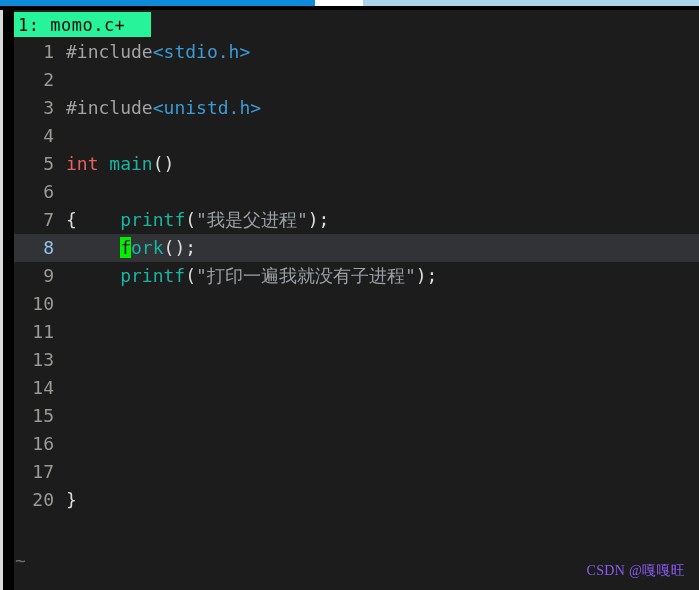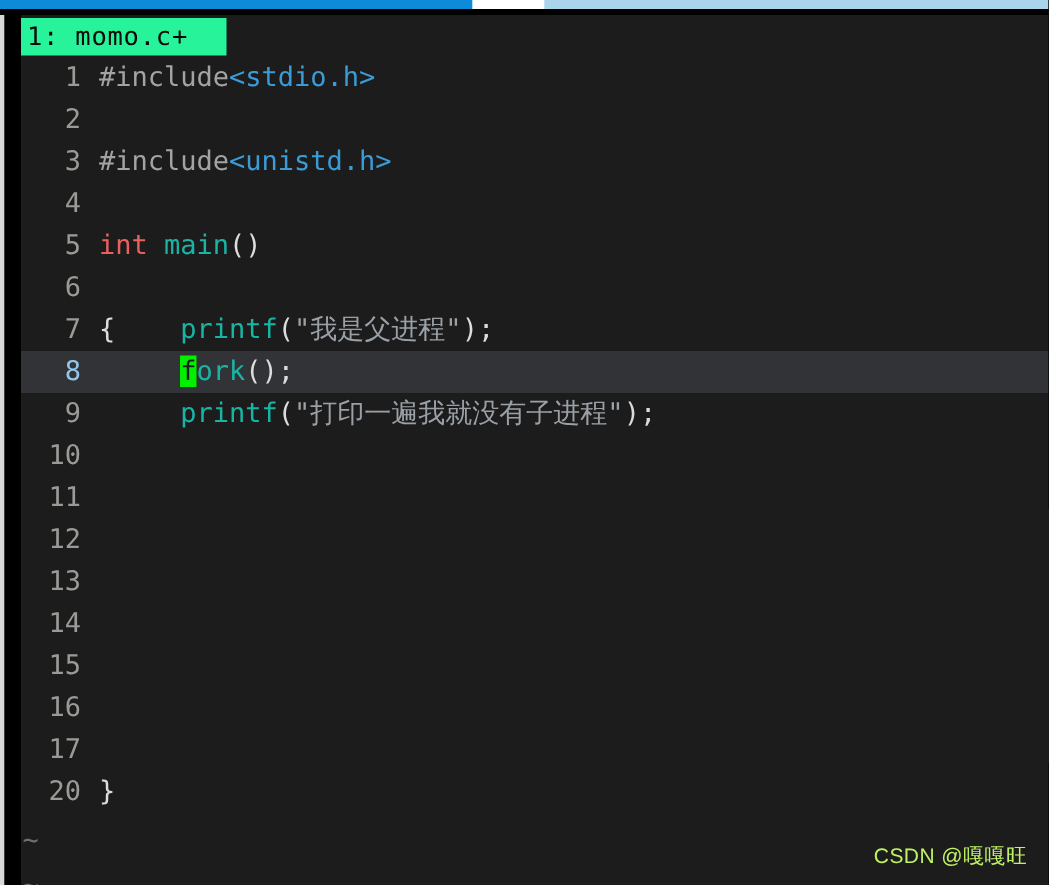--- a/index.html
+++ b/index.html
@@ -174,23 +174,23 @@
     font-family: "DejaVu Sans Mono", "Liberation Mono", monospace;
   }
   .tilde.one { top: 0px; }
   .tilde.two { top: 30px; }
 
   
   .watermark {
     position: absolute;
     right: 14px;
     top: 562px;
-    color: #bef264;
+    color: #8b5cf6;
     font-size: 14px;
-    font-family: Liberation Sans, sans-serif;
+    font-family: Liberation Serif, serif;
     letter-spacing: 0.3px;
     white-space: pre;
   }
 </style>
 </head>
 <body>
 
 <div id="app">
 
   <div class="topbar">
@@ -215,21 +215,20 @@
       <div class="code-line"><span class="ln">2</span></div>
       <div class="code-line"><span class="ln">3</span><span class="code"><span class="t-pp">#include</span><span class="t-hdr">&lt;unistd.h&gt;</span></span></div>
       <div class="code-line"><span class="ln">4</span><span class="code"></span></div>
       <div class="code-line"><span class="ln">5</span><span class="code"><span class="t-type">int</span><span class="t-plain"> </span><span class="t-fn">main</span><span class="t-plain">()</span></span></div>
       <div class="code-line"><span class="ln">6</span><span class="code"></span></div>
       <div class="code-line"><span class="ln">7</span><span class="code"><span class="t-plain">{</span><span class="t-plain">    </span><span class="t-fn">printf</span><span class="t-plain">(</span><span class="t-str">"我是父进程"</span><span class="t-plain">);</span></span></div>
       <div class="code-line current"><span class="ln">8</span><span class="code"><span class="t-plain">     </span><span class="cursor">f</span><span class="t-fn">ork</span><span class="t-plain">();</span></span></div>
       <div class="code-line"><span class="ln">9</span><span class="code"><span class="t-plain">     </span><span class="t-fn">printf</span><span class="t-plain">(</span><span class="t-str">"打印一遍我就没有子进程"</span><span class="t-plain">);</span></span></div>
       <div class="code-line"><span class="ln">10</span><span class="code"></span></div>
       <div class="code-line"><span class="ln">11</span><span class="code"></span></div>
-      <div class="code-line"><span class="ln">12</span><span class="code"></span></div>
       <div class="code-line"><span class="ln">13</span><span class="code"></span></div>
       <div class="code-line"><span class="ln">14</span><span class="code"></span></div>
       <div class="code-line"><span class="ln">15</span><span class="code"></span></div>
       <div class="code-line"><span class="ln">16</span><span class="code"></span></div>
       <div class="code-line"><span class="ln">17</span><span class="code"></span></div>
       <div class="code-line"><span class="ln">20</span><span class="code"><span class="t-plain">}</span></span></div>
     </div>
 
   <div class="tilde-area">
     <span class="tilde one">~</span>

